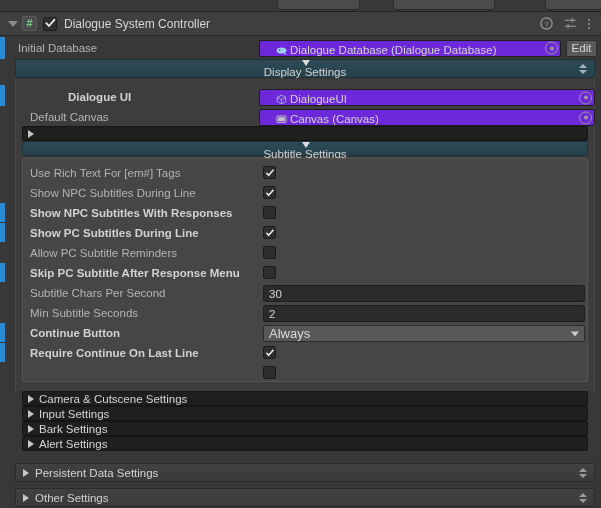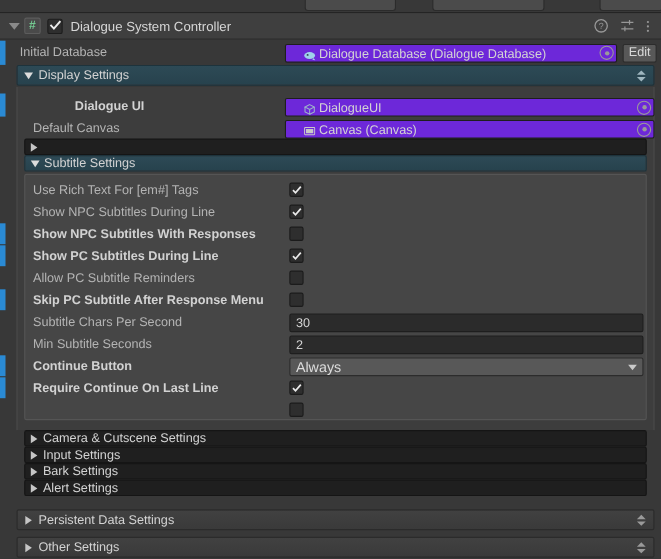--- a/index.html
+++ b/index.html
@@ -91,21 +91,21 @@
   .cbox {
     position:absolute; width:13px;height:13px;background:#2e2e2e;border:1px solid #1b1b1b;
     border-radius:2px; display:flex;align-items:center;justify-content:center;
   }
 
   
   .foldhdr {
     position:absolute; height:19px; display:flex; align-items:center;
     border-radius:2px; font-size:11.5px; color:#d3d3d3;
   }
-  .foldhdr.teal { background:linear-gradient(#2d4a56,#27424d); border:1px solid #1d333c; }
+  .foldhdr.teal { background:linear-gradient(#2d4a56,#27424d); border:1px solid #1d333c;flex-direction:column; }
   .foldhdr.dark { background:linear-gradient(#414141,#3a3a3a); border:1px solid #2b2b2b; }
   .foldhdr.flat { background:#1f1f1f; border:1px solid #151515; }
   .foldhdr .tri-r {
     width:0;height:0;border-top:4.5px solid transparent;border-bottom:4.5px solid transparent;
     border-left:6px solid #c6c6c6; margin-left:7px; margin-right:6px;
   }
   .foldhdr .tri-d {
     width:0;height:0;border-left:4.5px solid transparent;border-right:4.5px solid transparent;
     border-top:6px solid #dcdcdc; margin-left:6px; margin-right:5px;
   }

